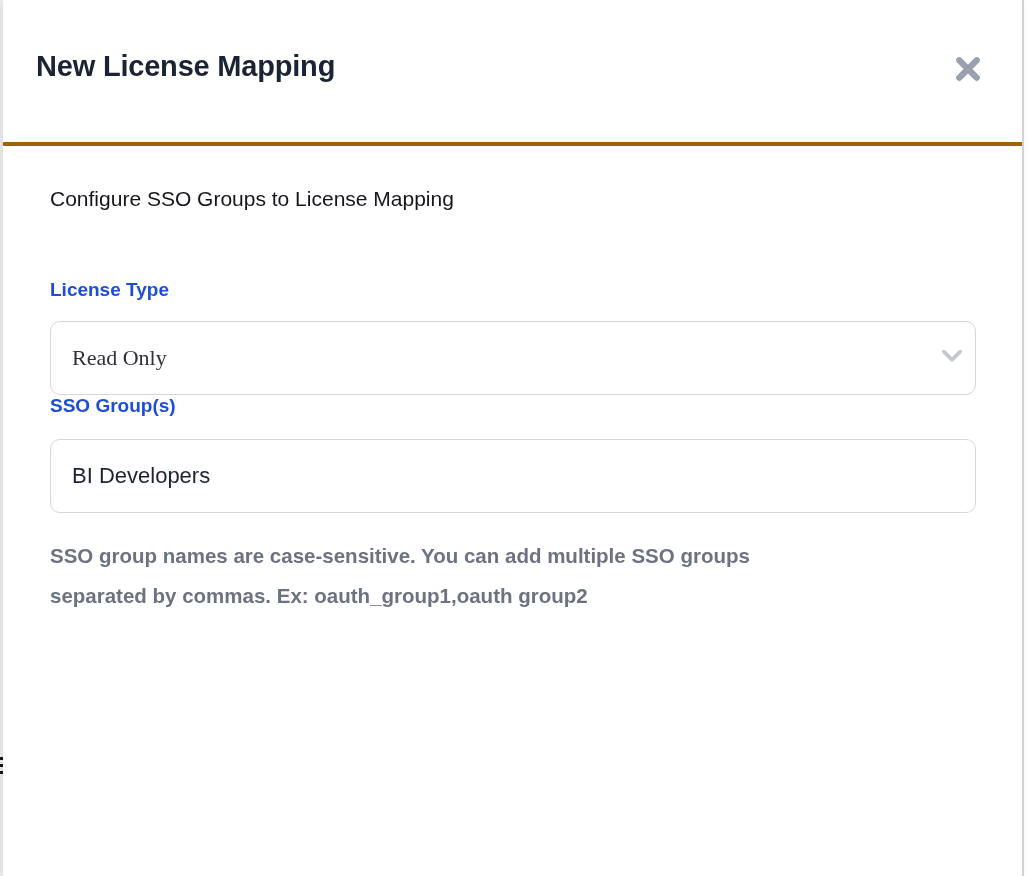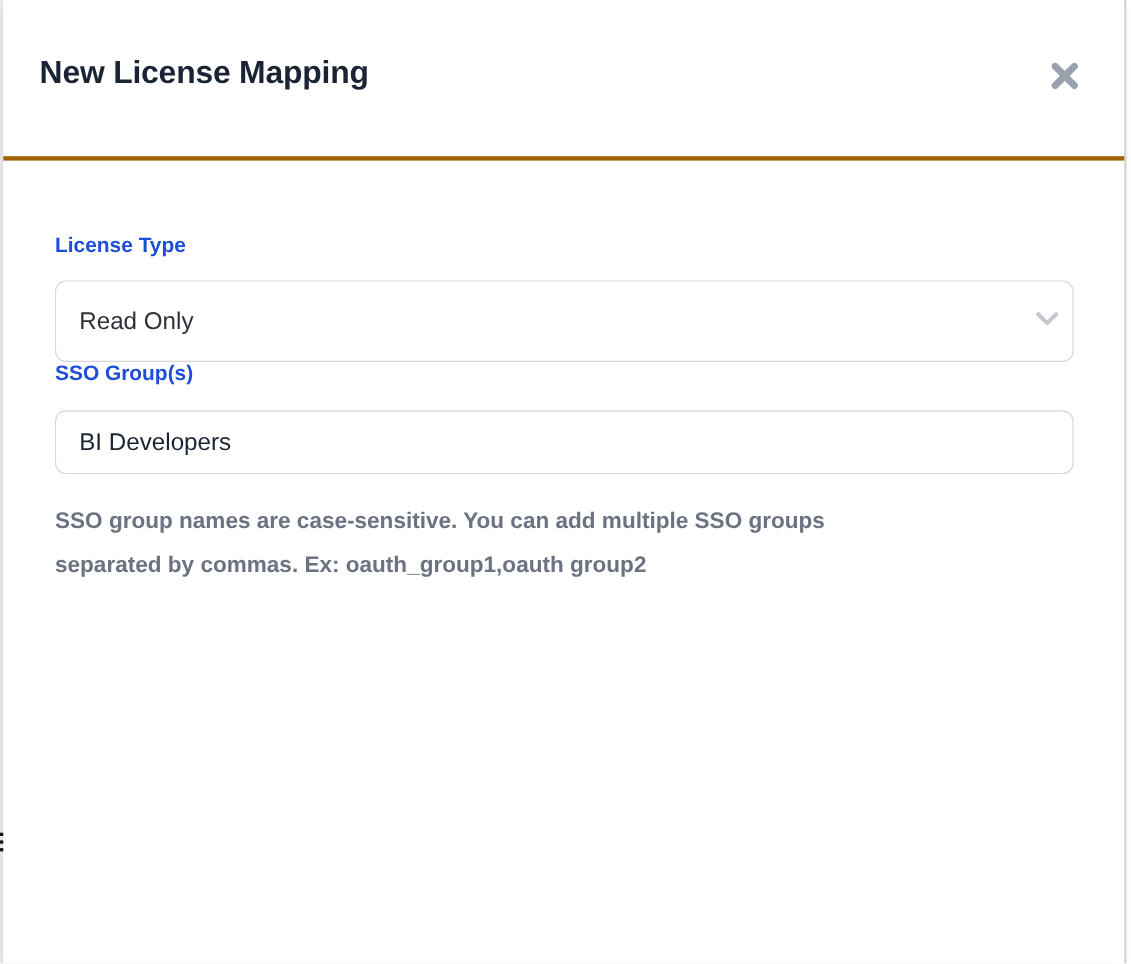--- a/index.html
+++ b/index.html
@@ -62,28 +62,29 @@
 
   .select-box {
     margin-top:20px;
     height:74px;
     border:1.5px solid #d4d6da;
     border-radius:10px;
     background:#ffffff;
     display:flex; align-items:center; justify-content:space-between;
     padding:0 8px 0 21px;
     cursor:pointer;
+    font-family:Liberation Serif, serif;
   }
   .select-value { font-size:22px; color:#2f3138; }
 
   .text-input {
     margin-top:22px;
     display:block;
     width:100%;
-    height:58px;
+    height:74px;
     border:1.5px solid #d4d6da;
     border-radius:10px;
     background:#ffffff;
     padding:0 21px;
     font-size:22px; color:#1c2433;
     font-family:"Liberation Sans","DejaVu Sans",sans-serif;
     outline:none;
   }
 
   .help-text {
@@ -112,20 +113,21 @@
       <span>
         <svg width="30" height="30" viewBox="0 0 24 24" fill="none">
           <path d="M5 5 L19 19 M19 5 L5 19" stroke="#99a1ae" stroke-width="5" stroke-linecap="round"></path>
         </svg>
       </span>
     </button>
   </div>
 
   <div class="modal-body">
 
+    <div class="config-heading">Configure SSO Groups to License Mapping</div>
 
     <div class="field-label lt-label">License Type</div>
 
     <div class="select-box">
       <span class="select-value">Read Only</span>
       <span>
         <svg width="30" height="30" viewBox="0 0 24 24" fill="none">
           <path d="M5.5 8.5 L12 15 L18.5 8.5" stroke="#c4c8ce" stroke-width="3" stroke-linecap="round" stroke-linejoin="round"></path>
         </svg>
       </span>

